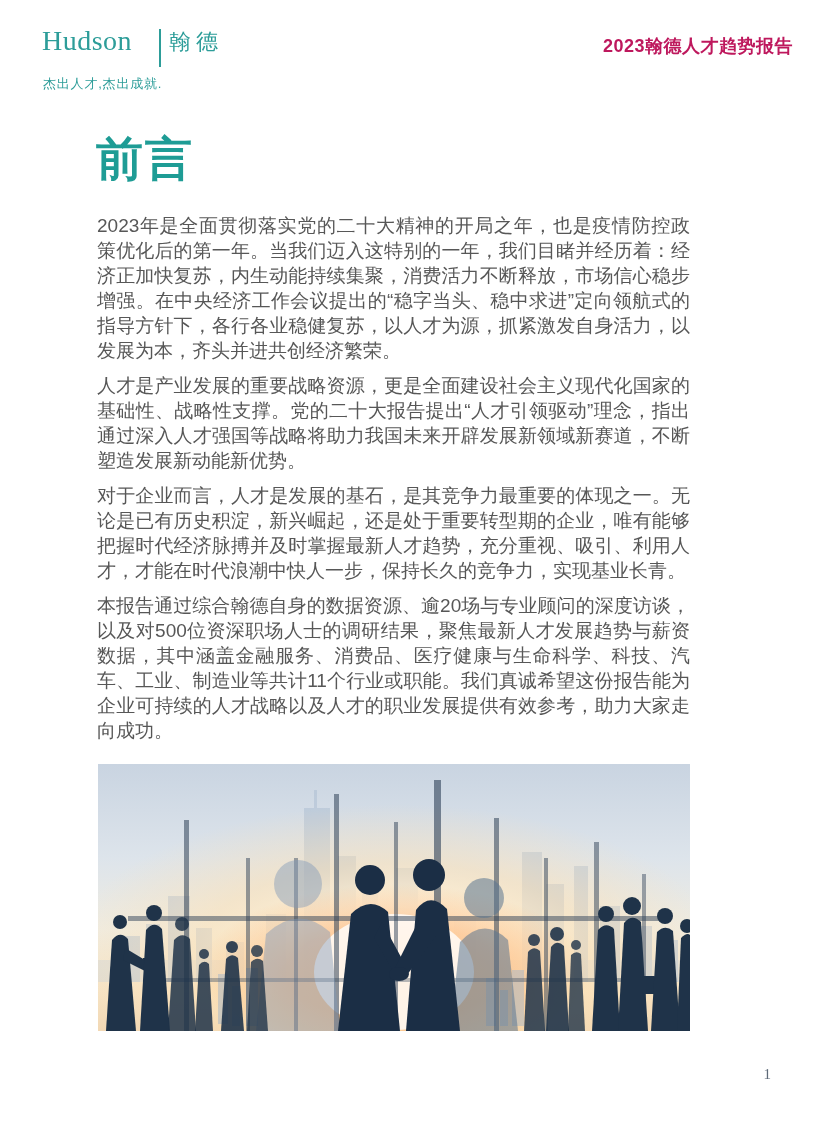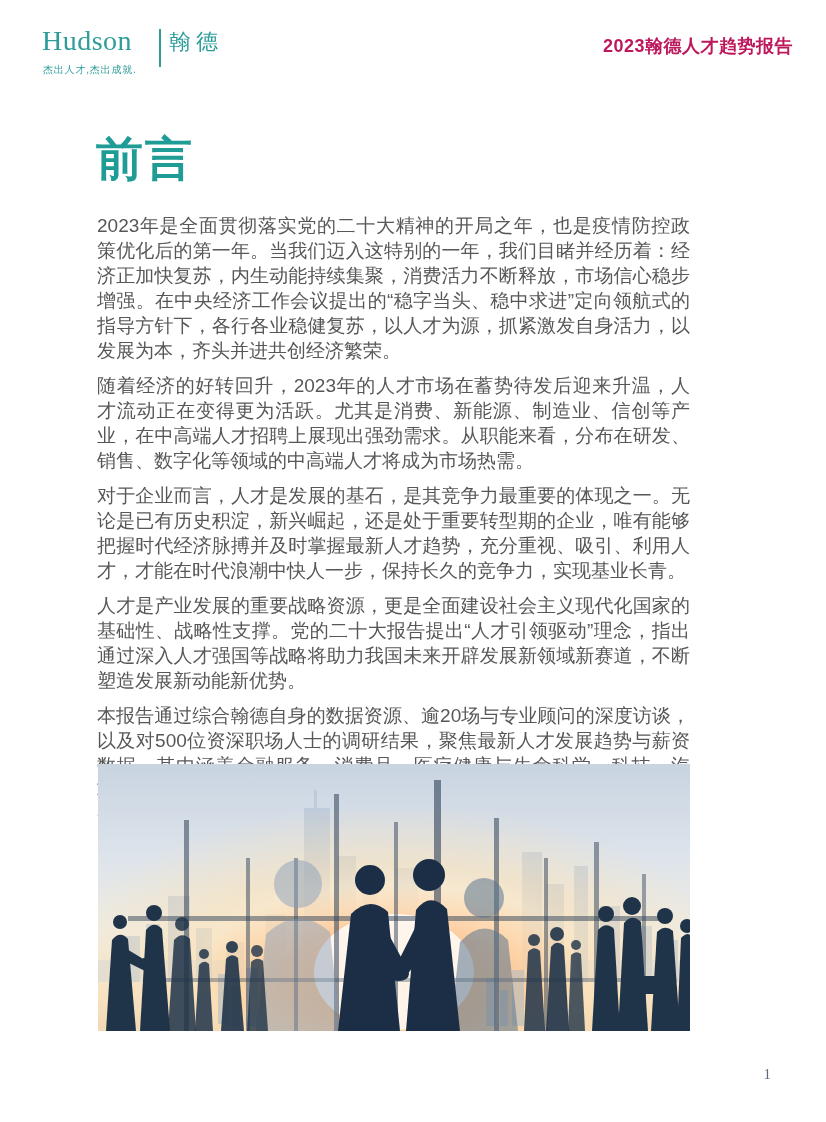--- a/index.html
+++ b/index.html
@@ -19,21 +19,21 @@
     position: absolute; left: 0; top: 0;
     font-family: "Liberation Serif", serif;
     font-size: 28px; line-height: 1; letter-spacing: 0.5px;
   }
   .logo-divider { position: absolute; left: 117px; top: 2px; width: 2px; height: 38px; background: #2d9d99; }
   .logo-cn {
     position: absolute; left: 127px; top: 4px;
     font-family: "Liberation Serif", serif;
     font-size: 22px; line-height: 1; letter-spacing: 5px; text-align: right;
   }
-  .logo-tagline { position: absolute; left: 1px; top: 36px; font-size: 10px; letter-spacing: 0.8px; }
+  .logo-tagline { position: absolute; left: 1px; top: 48px; font-size: 13px; letter-spacing: 0.8px; }
   .report-title {
     position: absolute; right: 33px; top: 34px;
     font-size: 18px; font-weight: bold; color: #be185d; letter-spacing: 0.5px;
   }
   
   .section-title {
     position: absolute; left: 96px; top: 121px;
     font-size: 47px; font-weight: 800; color: #1e9c95;
     letter-spacing: 2px; line-height: 1.15; margin-top: 11px;
   }
@@ -69,23 +69,22 @@
       <span class="logo-tagline">杰出人才,杰出成就.</span>
     </div>
     <div class="report-title">2023翰德人才趋势报告</div>
   </header>
 
   <main>
     <h1 class="section-title">前言</h1>
 
     <div class="paragraphs">
         <p>2023年是全面贯彻落实党的二十大精神的开局之年，也是疫情防控政策优化后的第一年。当我们迈入这特别的一年，我们目睹并经历着：经济正加快复苏，内生动能持续集聚，消费活力不断释放，市场信心稳步增强。在中央经济工作会议提出的“稳字当头、稳中求进”定向领航式的指导方针下，各行各业稳健复苏，以人才为源，抓紧激发自身活力，以发展为本，齐头并进共创经济繁荣。</p>
-        <p>随着经济的好转回升，2023年的人才市场在蓄势待发后迎来升温，人才流动正在变得更为活跃。尤其是消费、新能源、制造业、信创等产业，在中高端人才招聘上展现出强劲需求。从职能来看，分布在研发、销售、数字化等领域的中高端人才将成为市场热需。</p>
+        <p>人才是产业发展的重要战略资源，更是全面建设社会主义现代化国家的基础性、战略性支撑。党的二十大报告提出“人才引领驱动”理念，指出通过深入人才强国等战略将助力我国未来开辟发展新领域新赛道，不断塑造发展新动能新优势。</p>
         <p>对于企业而言，人才是发展的基石，是其竞争力最重要的体现之一。无论是已有历史积淀，新兴崛起，还是处于重要转型期的企业，唯有能够把握时代经济脉搏并及时掌握最新人才趋势，充分重视、吸引、利用人才，才能在时代浪潮中快人一步，保持长久的竞争力，实现基业长青。</p>
-        <p>人才是产业发展的重要战略资源，更是全面建设社会主义现代化国家的基础性、战略性支撑。党的二十大报告提出“人才引领驱动”理念，指出通过深入人才强国等战略将助力我国未来开辟发展新领域新赛道，不断塑造发展新动能新优势。</p>
         <p>本报告通过综合翰德自身的数据资源、逾20场与专业顾问的深度访谈，以及对500位资深职场人士的调研结果，聚焦最新人才发展趋势与薪资数据，其中涵盖金融服务、消费品、医疗健康与生命科学、科技、汽车、工业、制造业等共计11个行业或职能。我们真诚希望这份报告能为企业可持续的人才战略以及人才的职业发展提供有效参考，助力大家走向成功。</p>
       </div>
 
     <figure class="hero">
       <svg viewBox="0 0 592 267" preserveAspectRatio="none">
         <defs>
           <linearGradient id="sky" x1="0" y1="0" x2="0" y2="1">
             <stop offset="0" stop-color="#c9d4e1"></stop>
             <stop offset="0.35" stop-color="#dde4eb"></stop>
             <stop offset="0.62" stop-color="#efece2"></stop>

